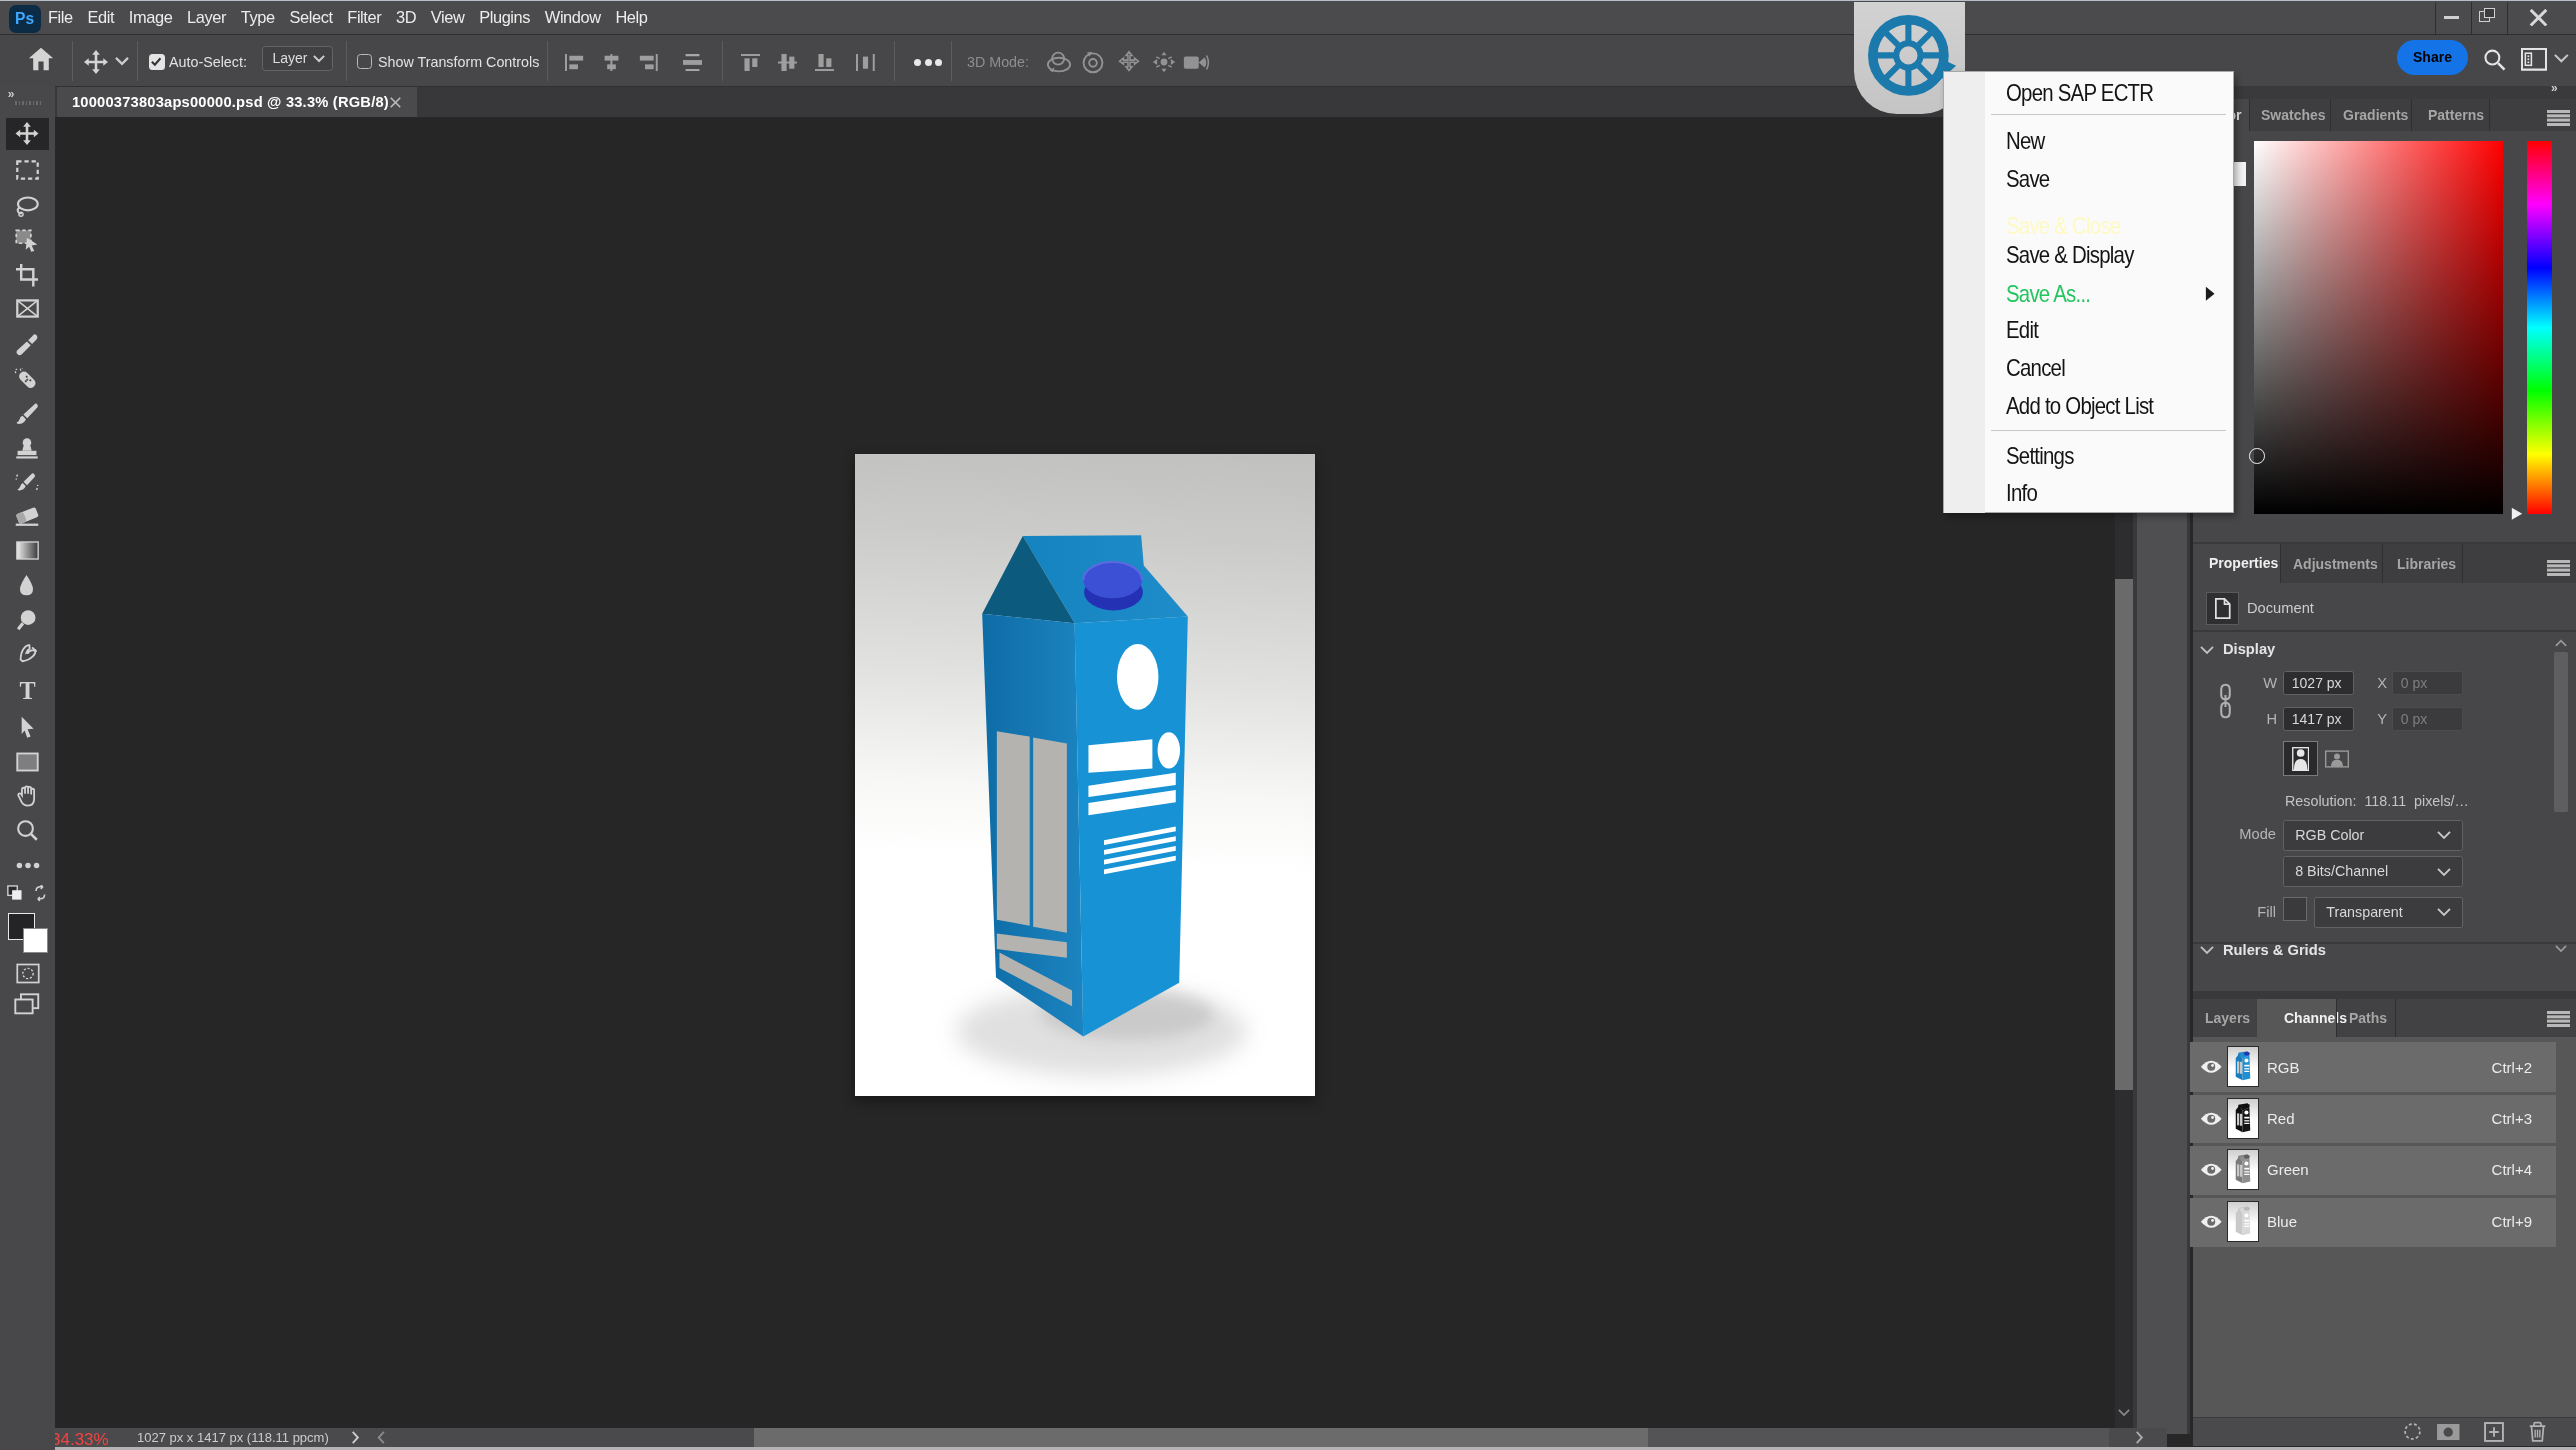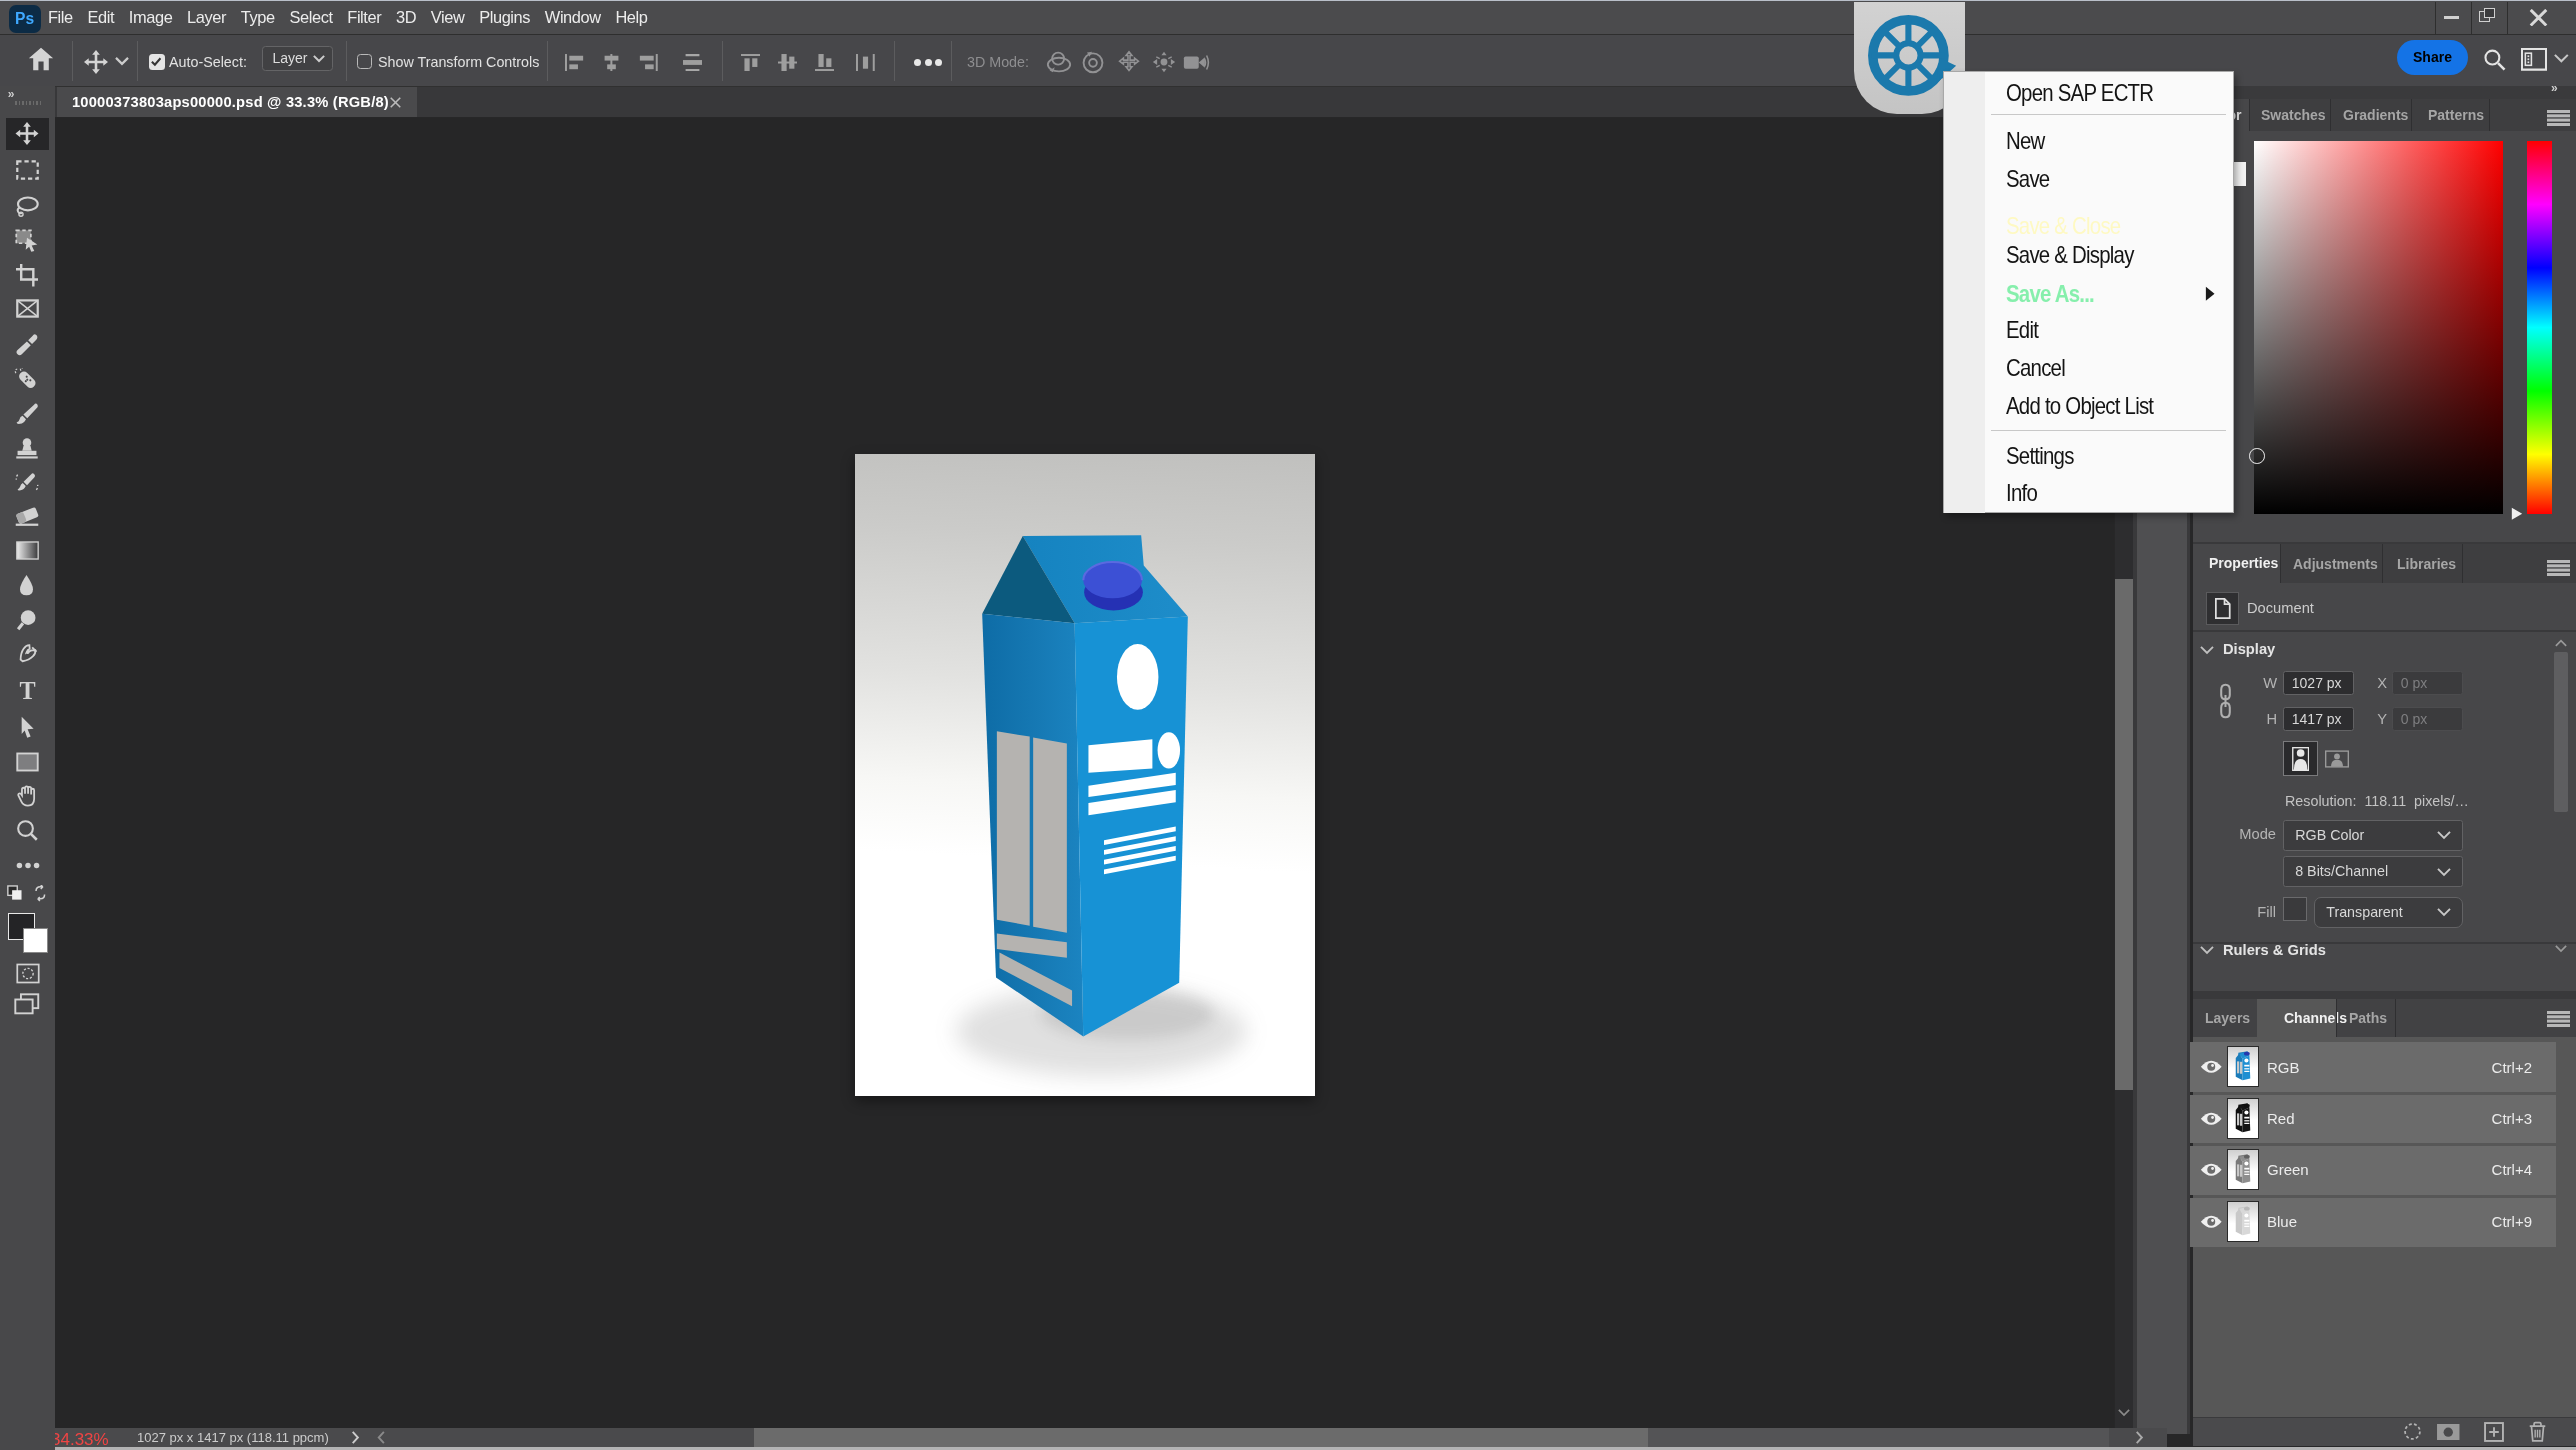--- a/index.html
+++ b/index.html
@@ -401,21 +401,21 @@
 <div class="abs" style="left:2283px;top:820px;width:180px;height:31px;background:#3c3c3e;border:0.9px solid #626264;border-radius:2.6px;color:#d8d8d8;font-size:14.3px;line-height:29px;padding-left:11.2px;">RGB Color</div>
 <svg class="abs" style="left:2437px;top:831px;" width="14" height="8.6" viewBox="0 0 16 10">
     <path d="M1 1 L8 8 L15 1" stroke="#c8c8c8" stroke-width="2.2" fill="none"></path>
   </svg>
 <div class="abs" style="left:2283px;top:856px;width:180px;height:31px;background:#3c3c3e;border:0.9px solid #626264;border-radius:2.6px;color:#d8d8d8;font-size:14.3px;line-height:29px;padding-left:11.2px;">8 Bits/Channel</div>
 <svg class="abs" style="left:2437px;top:868px;" width="14" height="8.6" viewBox="0 0 16 10">
     <path d="M1 1 L8 8 L15 1" stroke="#c8c8c8" stroke-width="2.2" fill="none"></path>
   </svg>
 <div class="abs" style="left:2245px;top:904px;width:31px;color:#b4b4b4;font-size:14.7px;text-align:right;">Fill</div>
 <div class="abs" style="left:2283px;top:897px;width:24px;height:24px;background:#3a3a3c;border:0.9px solid #6a6a6c;"></div>
-<div class="abs" style="left:2314px;top:897px;width:149px;height:31px;background:#3c3c3e;border:0.9px solid #626264;border-radius:7px;color:#d8d8d8;font-size:14.3px;line-height:29px;padding-left:11.2px;">Transparent</div>
+<div class="abs" style="left:2314px;top:897px;width:149px;height:31px;background:#3c3c3e;border:0.9px solid #626264;border-radius:2px;color:#d8d8d8;font-size:14.3px;line-height:29px;padding-left:11.2px;">Transparent</div>
 <svg class="abs" style="left:2437px;top:908px;" width="14" height="8.6" viewBox="0 0 16 10">
     <path d="M1 1 L8 8 L15 1" stroke="#c8c8c8" stroke-width="2.2" fill="none"></path>
   </svg>
 <div class="abs" style="left:2193px;top:942px;width:383px;height:1.7px;background:#39393b;"></div>
 <svg class="abs" style="left:2200px;top:946px;" width="14" height="8.6" viewBox="0 0 16 10">
     <path d="M1 1 L8 8 L15 1" stroke="#c0c0c0" stroke-width="2.2" fill="none"></path>
   </svg>
 <div class="abs" style="left:2223px;top:942px;color:#e4e4e4;font-size:14.7px;font-weight:bold;">Rulers &amp; Grids</div>
 
 <svg class="abs" style="left:2555px;top:639px;" width="12" height="7.8" viewBox="0 0 14 9">
@@ -573,21 +573,21 @@
 </svg>
 
 <div class="abs" style="left:1943px;top:71px;width:291px;height:442px;background:#fafafa;border:0.9px solid #a8a8a8;box-shadow:2.6px 3.5px 7px rgba(0,0,0,0.35);"></div>
 <div class="abs" style="left:1944px;top:72px;width:41px;height:441px;background:#eeeeee;"></div>
 <div class="abs" style="left:2006px;top:79px;color:#141414;font-size:24px;letter-spacing:-0.9px;"><span style="display:inline-block;transform:scaleX(0.85);transform-origin:left;">Open SAP ECTR</span></div>
 <div class="abs" style="left:1991px;top:114px;width:235px;height:0.9px;background:#c8c8c8;"></div>
 <div class="abs" style="left:2006px;top:127px;color:#141414;font-size:24px;letter-spacing:-0.9px;"><span style="display:inline-block;transform:scaleX(0.85);transform-origin:left;">New</span></div>
 <div class="abs" style="left:2006px;top:165px;color:#141414;font-size:24px;letter-spacing:-0.9px;"><span style="display:inline-block;transform:scaleX(0.85);transform-origin:left;">Save</span></div>
 <div class="abs" style="left:2006px;top:212px;color:#fef9c3;font-size:24px;letter-spacing:-0.9px;"><span style="display:inline-block;transform:scaleX(0.85);transform-origin:left;">Save &amp; Close</span></div>
 <div class="abs" style="left:2006px;top:241px;color:#141414;font-size:24px;letter-spacing:-0.9px;"><span style="display:inline-block;transform:scaleX(0.85);transform-origin:left;">Save &amp; Display</span></div>
-<div class="abs" style="left:2006px;top:280px;color:#86efac;font-size:24px;letter-spacing:-0.9px;font-weight:bold;"><span style="display:inline-block;transform:scaleX(0.85);transform-origin:left;">Save As...</span></div>
+<div class="abs" style="left:2006px;top:280px;color:#22c55e;font-size:24px;letter-spacing:-0.9px;"><span style="display:inline-block;transform:scaleX(0.85);transform-origin:left;">Save As...</span></div>
 <svg class="abs" style="left:2205px;top:286px;" width="10.4" height="15.6" viewBox="0 0 12 18">
     <path d="M1 1 L11 9 L1 17 Z" fill="#1a1a1a"></path>
   </svg>
 <div class="abs" style="left:2006px;top:316px;color:#141414;font-size:24px;letter-spacing:-0.9px;"><span style="display:inline-block;transform:scaleX(0.85);transform-origin:left;">Edit</span></div>
 <div class="abs" style="left:2006px;top:354px;color:#141414;font-size:24px;letter-spacing:-0.9px;"><span style="display:inline-block;transform:scaleX(0.85);transform-origin:left;">Cancel</span></div>
 <div class="abs" style="left:2006px;top:392px;color:#141414;font-size:24px;letter-spacing:-0.9px;"><span style="display:inline-block;transform:scaleX(0.85);transform-origin:left;">Add to Object List</span></div>
 <div class="abs" style="left:1991px;top:430px;width:235px;height:0.9px;background:#c8c8c8;"></div>
 <div class="abs" style="left:2006px;top:442px;color:#141414;font-size:24px;letter-spacing:-0.9px;"><span style="display:inline-block;transform:scaleX(0.85);transform-origin:left;">Settings</span></div>
 <div class="abs" style="left:2006px;top:479px;color:#141414;font-size:24px;letter-spacing:-0.9px;"><span style="display:inline-block;transform:scaleX(0.85);transform-origin:left;">Info</span></div>
 

